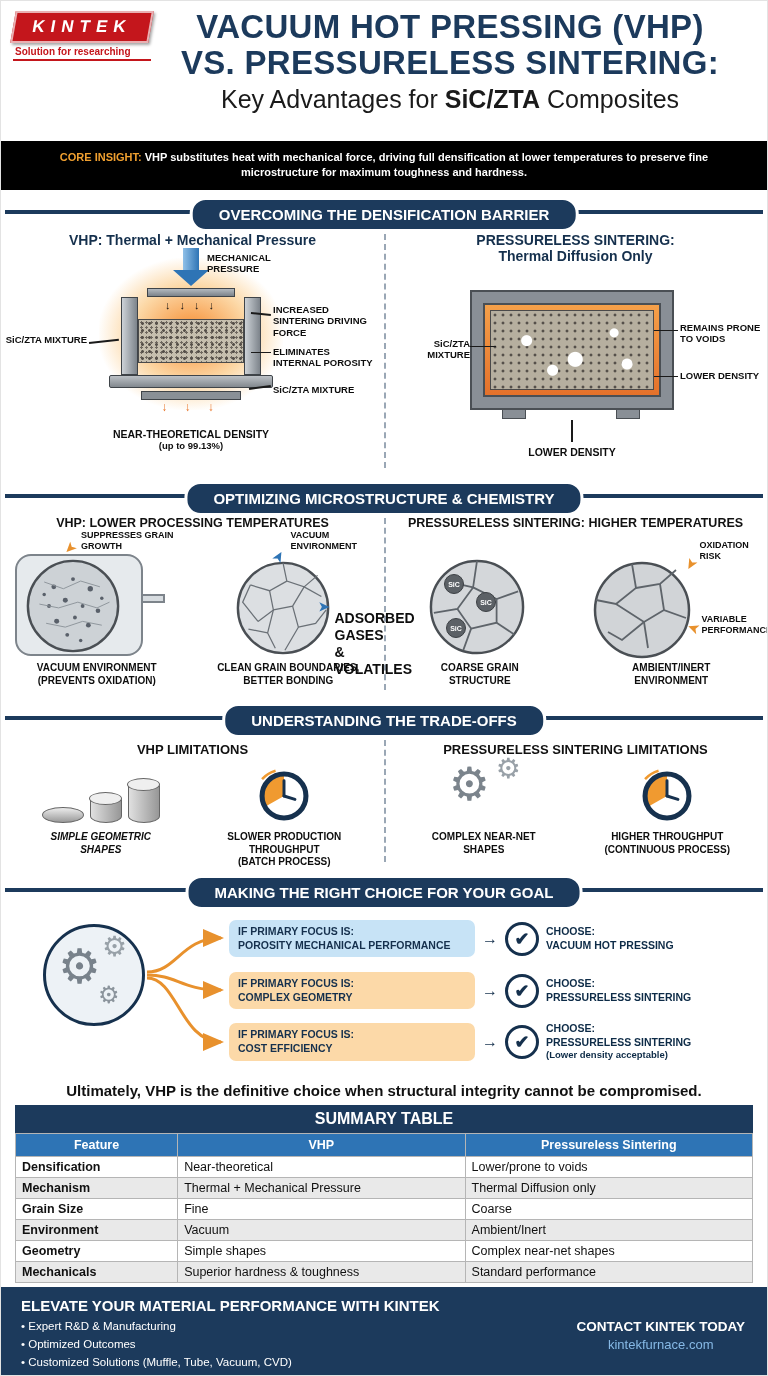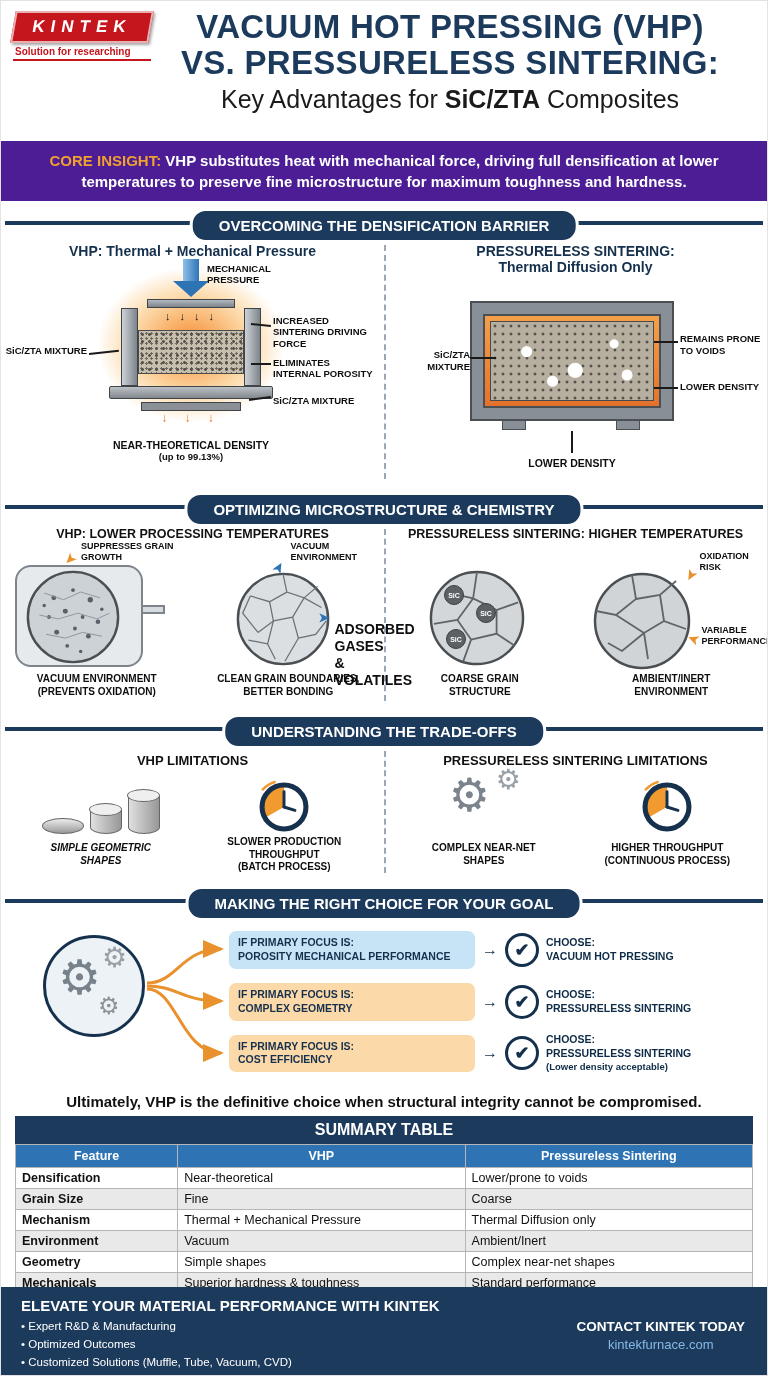--- a/index.html
+++ b/index.html
@@ -11,21 +11,21 @@
   .logo{position:absolute;left:12px;top:10px;width:138px;}
   .logo-box{background:#c4161c;color:#fff;font-weight:700;font-size:17px;letter-spacing:6px;padding:4px 6px;text-align:center;transform:skewX(-10deg);border:2px solid #e9b0b2;box-shadow:2px 2px 3px rgba(0,0,0,.35);}
   .logo-tag{color:#c4161c;font-weight:700;font-size:10px;margin-top:3px;padding-left:2px;}
   .logo-underline{height:2px;background:#c4161c;margin-top:2px;}
   .titles{margin-left:140px;margin-right:8px;text-align:center;}
   .title-line{color:#1c3a5c;font-weight:800;font-size:33px;line-height:1.1;letter-spacing:.3px;}
   .subtitle{font-size:25px;color:#1a1a1a;margin-top:3px;}
   .subtitle .b{font-weight:800;}
 
   
-  .core{background:#4c1d95;color:#fff;text-align:center;padding:9px 36px;font-size:15px;font-weight:600;line-height:1.4;}
+  .core{background:#000000;color:#fff;text-align:center;padding:9px 36px;font-size:11px;font-weight:600;line-height:1.4;}
   .core .lbl{color:#f0a030;font-weight:800;}
 
   
   .band{position:relative;height:32px;margin-top:6px;}
   .band::before{content:"";position:absolute;left:4px;right:4px;top:14px;height:4px;background:#1c3a5c;}
   .pill{position:absolute;left:50%;top:1px;transform:translateX(-50%);background:#1c3a5c;color:#fff;font-weight:700;font-size:15px;line-height:1;padding:7px 26px;border-radius:16px;white-space:nowrap;border:3px solid #fff;}
 
   
   .cols{display:flex;position:relative;}
   .col{width:50%;position:relative;}
@@ -357,21 +357,21 @@
         <div class="lim-item">
           <div class="icon-area">
             <svg class="clock" viewBox="0 0 64 64">
               <path d="M6 12 A34 34 0 0 1 22 2" stroke="#f09a30" stroke-width="3" fill="none"></path>
               <path d="M32 32 L32 6 A26 26 0 0 0 9 45 Z" fill="#f09a30"></path>
               <circle cx="32" cy="32" r="26" fill="none" stroke="#16314e" stroke-width="6"></circle>
               <line x1="32" y1="32" x2="32" y2="14" stroke="#16314e" stroke-width="3.5" stroke-linecap="round"></line>
               <line x1="32" y1="32" x2="45" y2="36" stroke="#16314e" stroke-width="3.5" stroke-linecap="round"></line>
             </svg>
           </div>
-          <div class="caption" style="position:static;margin-top:2px;">
+          <div class="caption" style="position:static;margin-top:8px;">
             <div>SLOWER PRODUCTION</div>
             <div>THROUGHPUT</div>
             <div>(BATCH PROCESS)</div>
           </div>
         </div>
       </div>
     </div>
 
     <div class="col s3col">
       <div class="lim-title">PRESSURELESS SINTERING LIMITATIONS</div>
@@ -481,28 +481,28 @@
           <th class="c3">Pressureless Sintering</th>
         </tr>
       </thead>
       <tbody>
         <tr>
           <td>Densification</td>
           <td>Near-theoretical</td>
           <td>Lower/prone to voids</td>
         </tr>
         <tr>
+          <td>Mechanism</td>
+          <td>Thermal + Mechanical Pressure</td>
+          <td>Thermal Diffusion only</td>
+        </tr>
+        <tr>
           <td>Grain Size</td>
           <td>Fine</td>
           <td>Coarse</td>
-        </tr>
-        <tr>
-          <td>Mechanism</td>
-          <td>Thermal + Mechanical Pressure</td>
-          <td>Thermal Diffusion only</td>
         </tr>
         <tr>
           <td>Environment</td>
           <td>Vacuum</td>
           <td>Ambient/Inert</td>
         </tr>
         <tr>
           <td>Geometry</td>
           <td>Simple shapes</td>
           <td>Complex near-net shapes</td>

